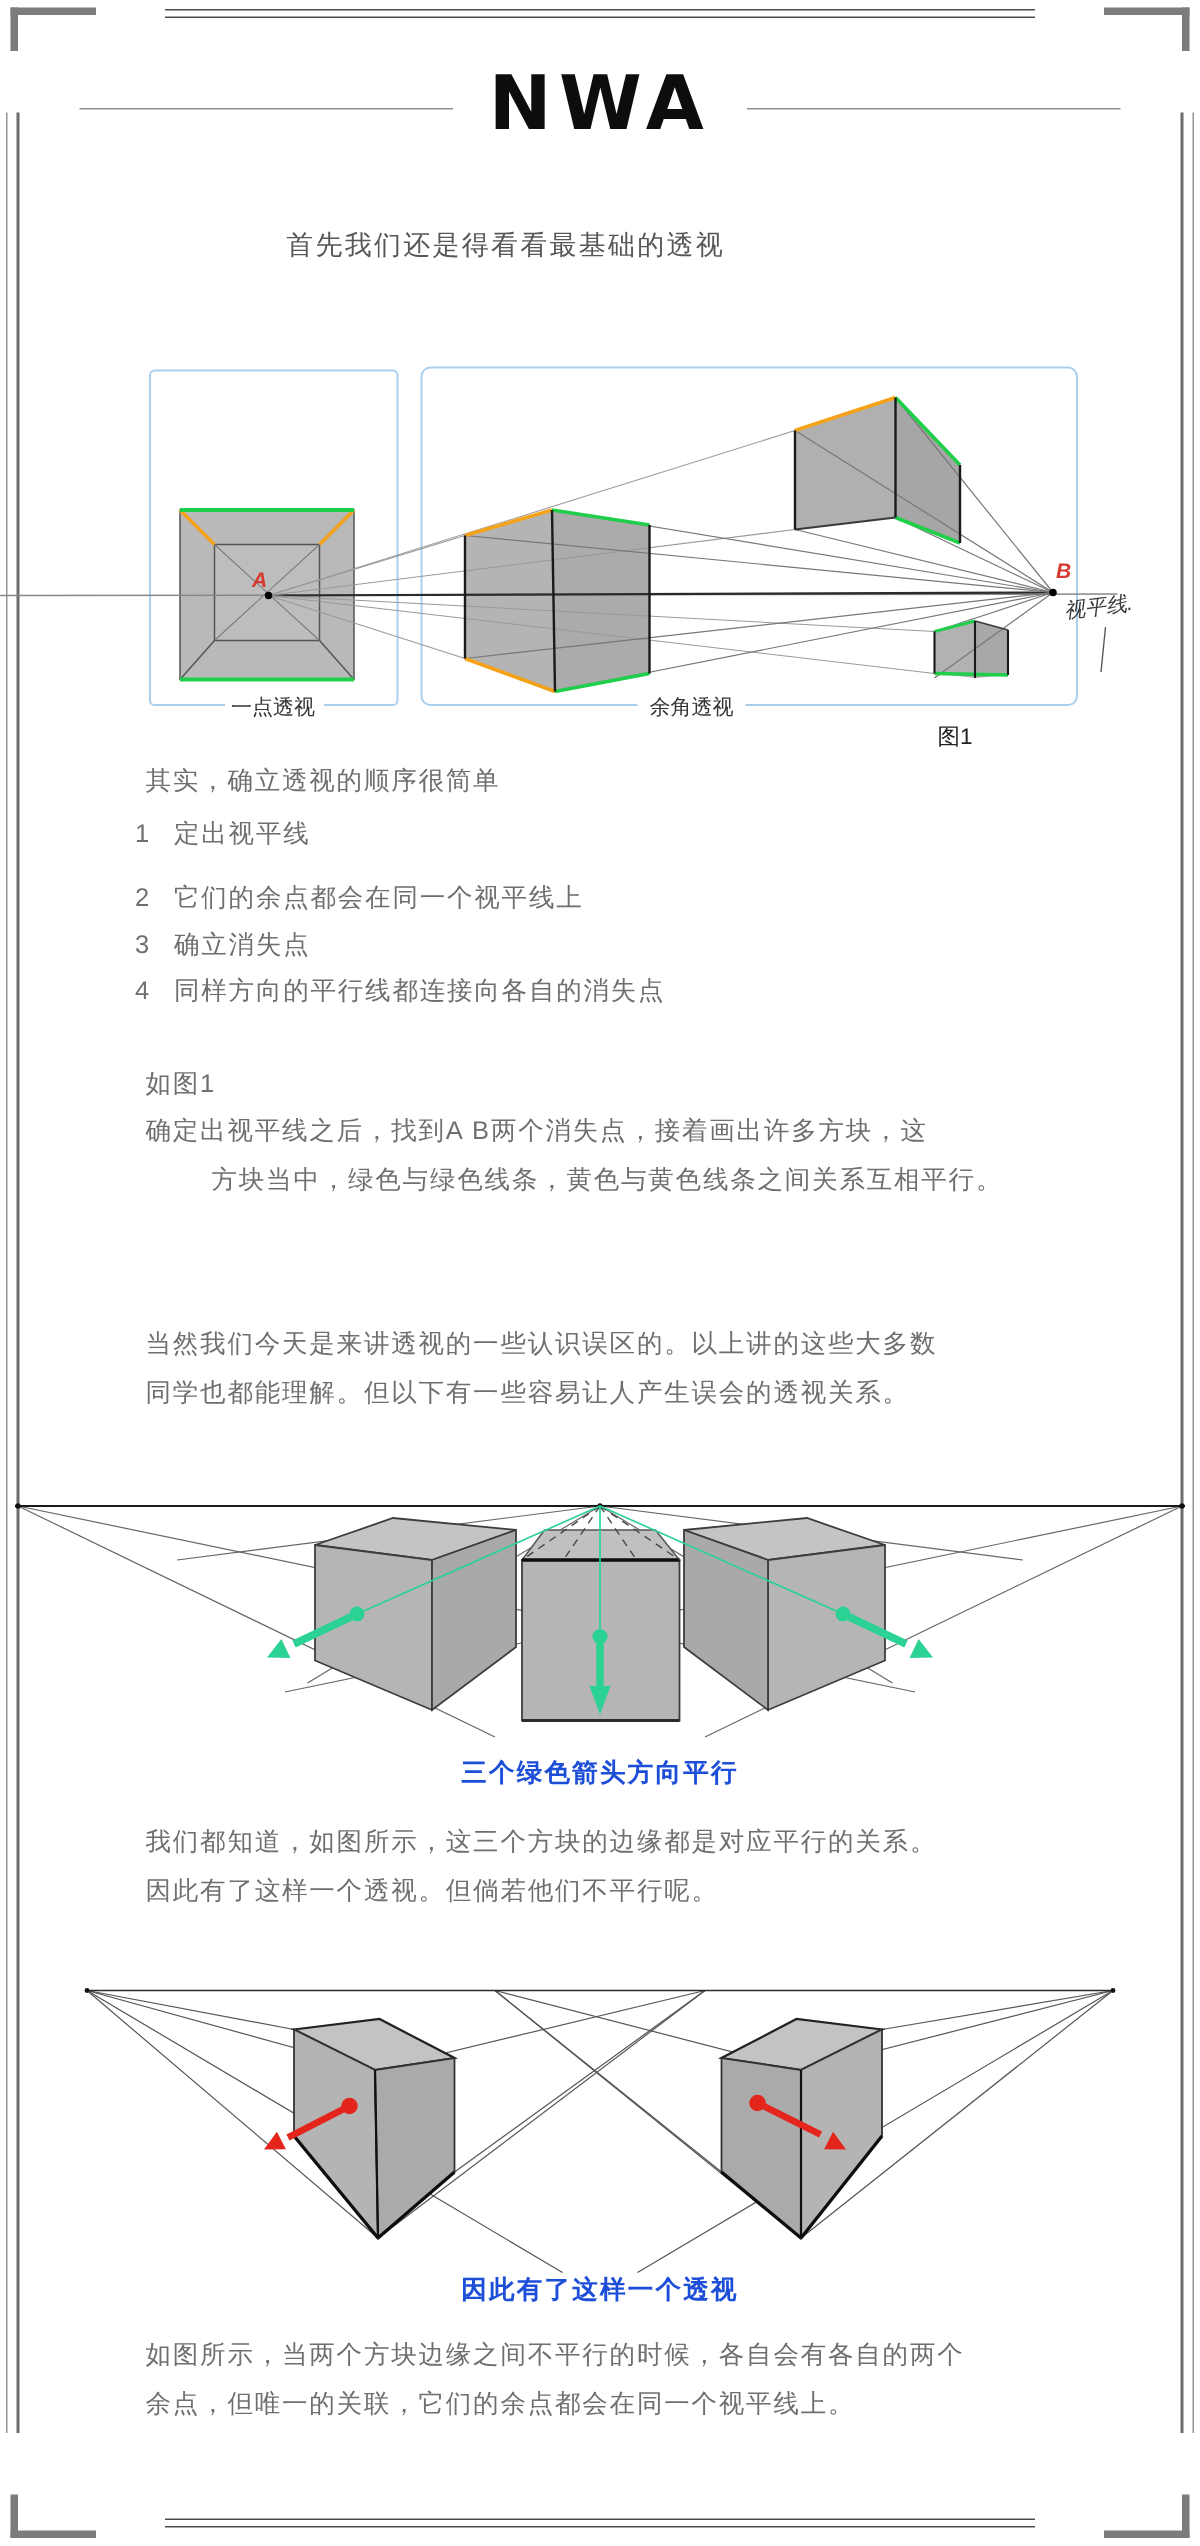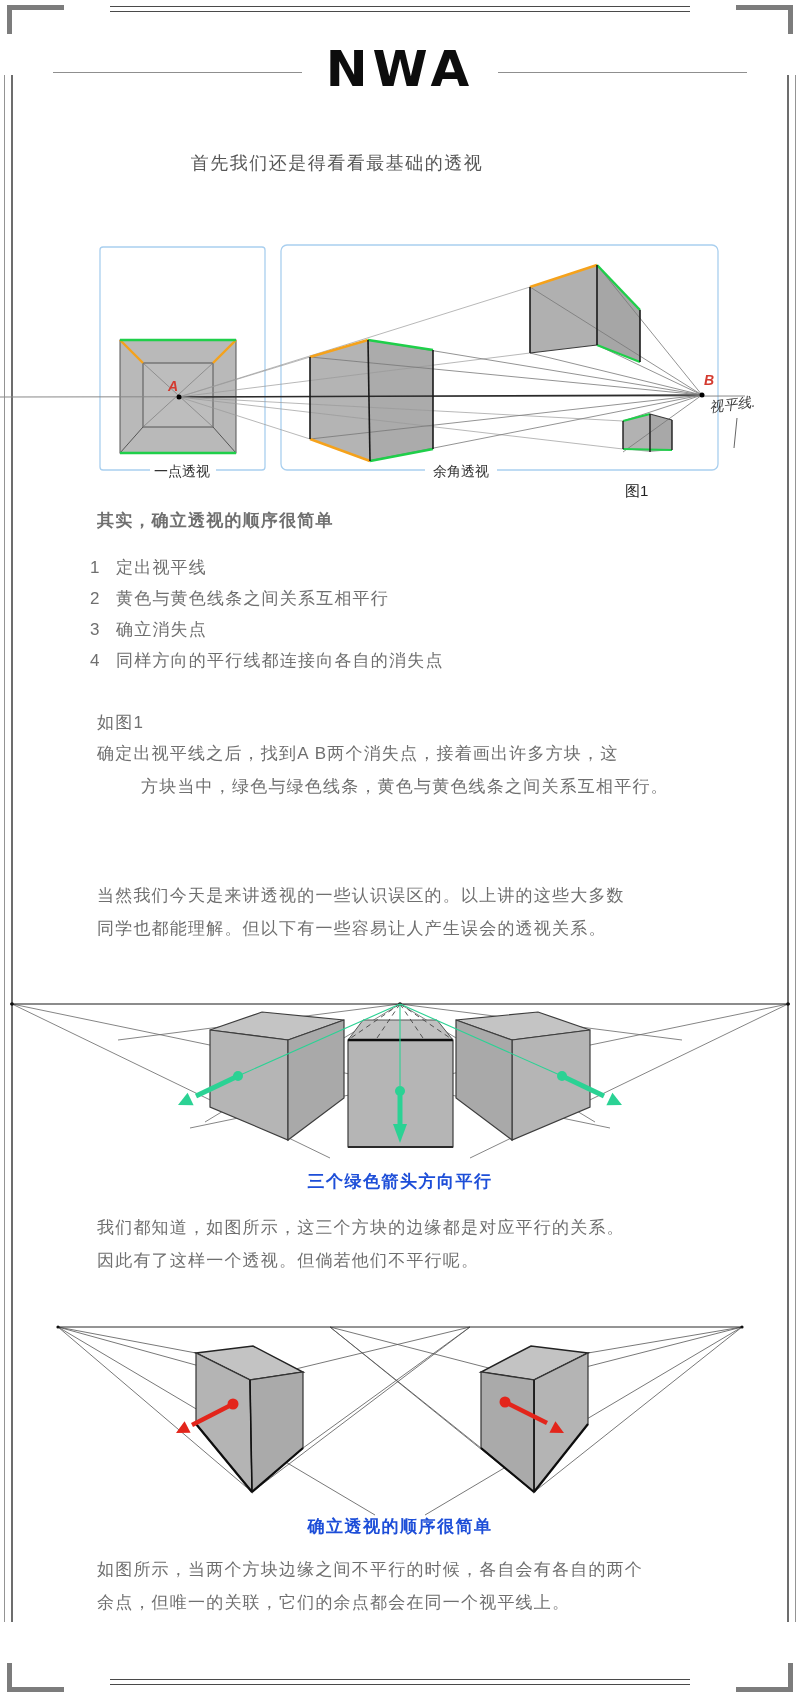--- a/index.html
+++ b/index.html
@@ -151,27 +151,27 @@
       <line x1="737" y1="418" x2="734" y2="448" stroke="#555" stroke-width="0.9"></line>
     </g>
 
     <rect x="150" y="463" width="66" height="15" fill="#fff"></rect>
     <text class="figlabel" x="182" y="476" text-anchor="middle">一点透视</text>
     <rect x="425" y="463" width="72" height="15" fill="#fff"></rect>
     <text class="figlabel" x="461" y="476" text-anchor="middle">余角透视</text>
     <text x="625" y="496" font-size="15" fill="#222">图1</text>
   </svg>
 
-  <div class="para" style="top:509px;font-weight:bold;">其实，确立透视的顺序很简单</div>
-
-  <div class="step" style="top:556px;">
+  <div class="para" style="top:509px;">其实，确立透视的顺序很简单</div>
+
+  <div class="step" style="top:544px;">
     <span class="num">1</span><span>定出视平线</span>
   </div>
   <div class="step" style="top:587px;">
-    <span class="num">2</span><span>黄色与黄色线条之间关系互相平行</span>
+    <span class="num">2</span><span>它们的余点都会在同一个视平线上</span>
   </div>
   <div class="step" style="top:618px;">
     <span class="num">3</span><span>确立消失点</span>
   </div>
   <div class="step" style="top:649px;">
     <span class="num">4</span><span>同样方向的平行线都连接向各自的消失点</span>
   </div>
 
   <div class="para" style="top:711px;">如图1</div>
   <div class="para" style="top:742px;">确定出视平线之后，找到A B两个消失点，接着画出许多方块，这</div>
@@ -284,17 +284,17 @@
     <g stroke="#e3251b" fill="#e3251b">
       <circle cx="233" cy="1404" r="5.5" stroke="none"></circle>
       <line x1="233" y1="1404" x2="192" y2="1425" stroke-width="4.5"></line>
       <polygon points="176,1433 184.6,1421.2 190.6,1432.8" stroke="none"></polygon>
       <circle cx="505" cy="1402" r="5.5" stroke="none"></circle>
       <line x1="505" y1="1402" x2="547" y2="1423" stroke-width="4.5"></line>
       <polygon points="564,1433 555.4,1421.2 549.4,1432.8" stroke="none"></polygon>
     </g>
   </svg>
 
-  <div class="caption" style="top:1515px;">确立透视的顺序很简单</div>
+  <div class="caption" style="top:1515px;">因此有了这样一个透视</div>
   <div class="para" style="top:1558px;">如图所示，当两个方块边缘之间不平行的时候，各自会有各自的两个</div>
   <div class="para" style="top:1591px;">余点，但唯一的关联，它们的余点都会在同一个视平线上。</div>
 
 </div>
 
 </body></html>

